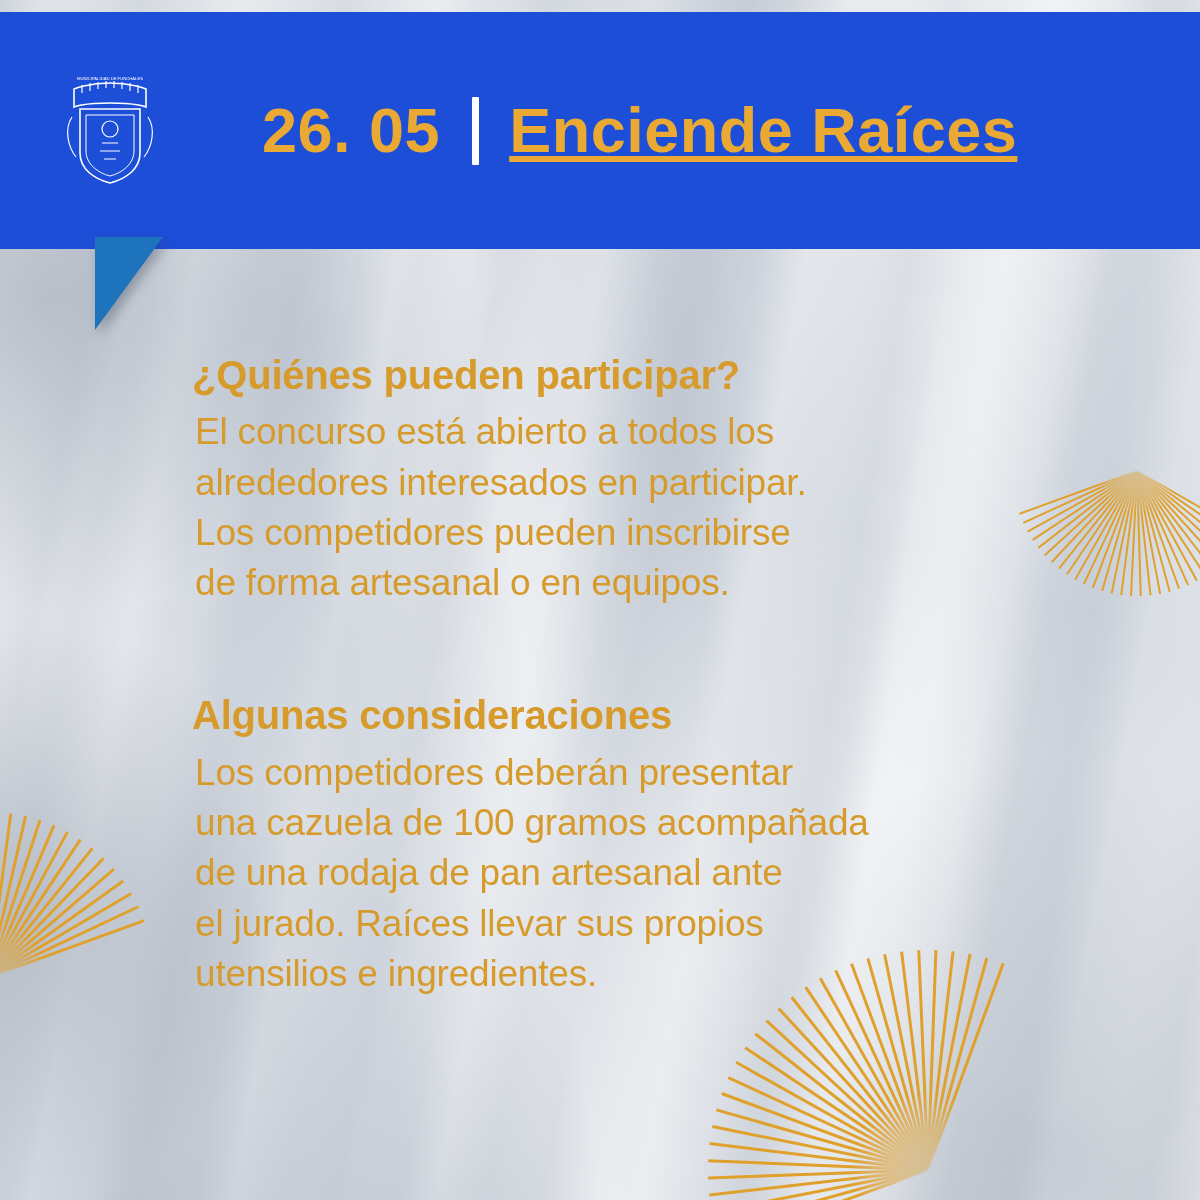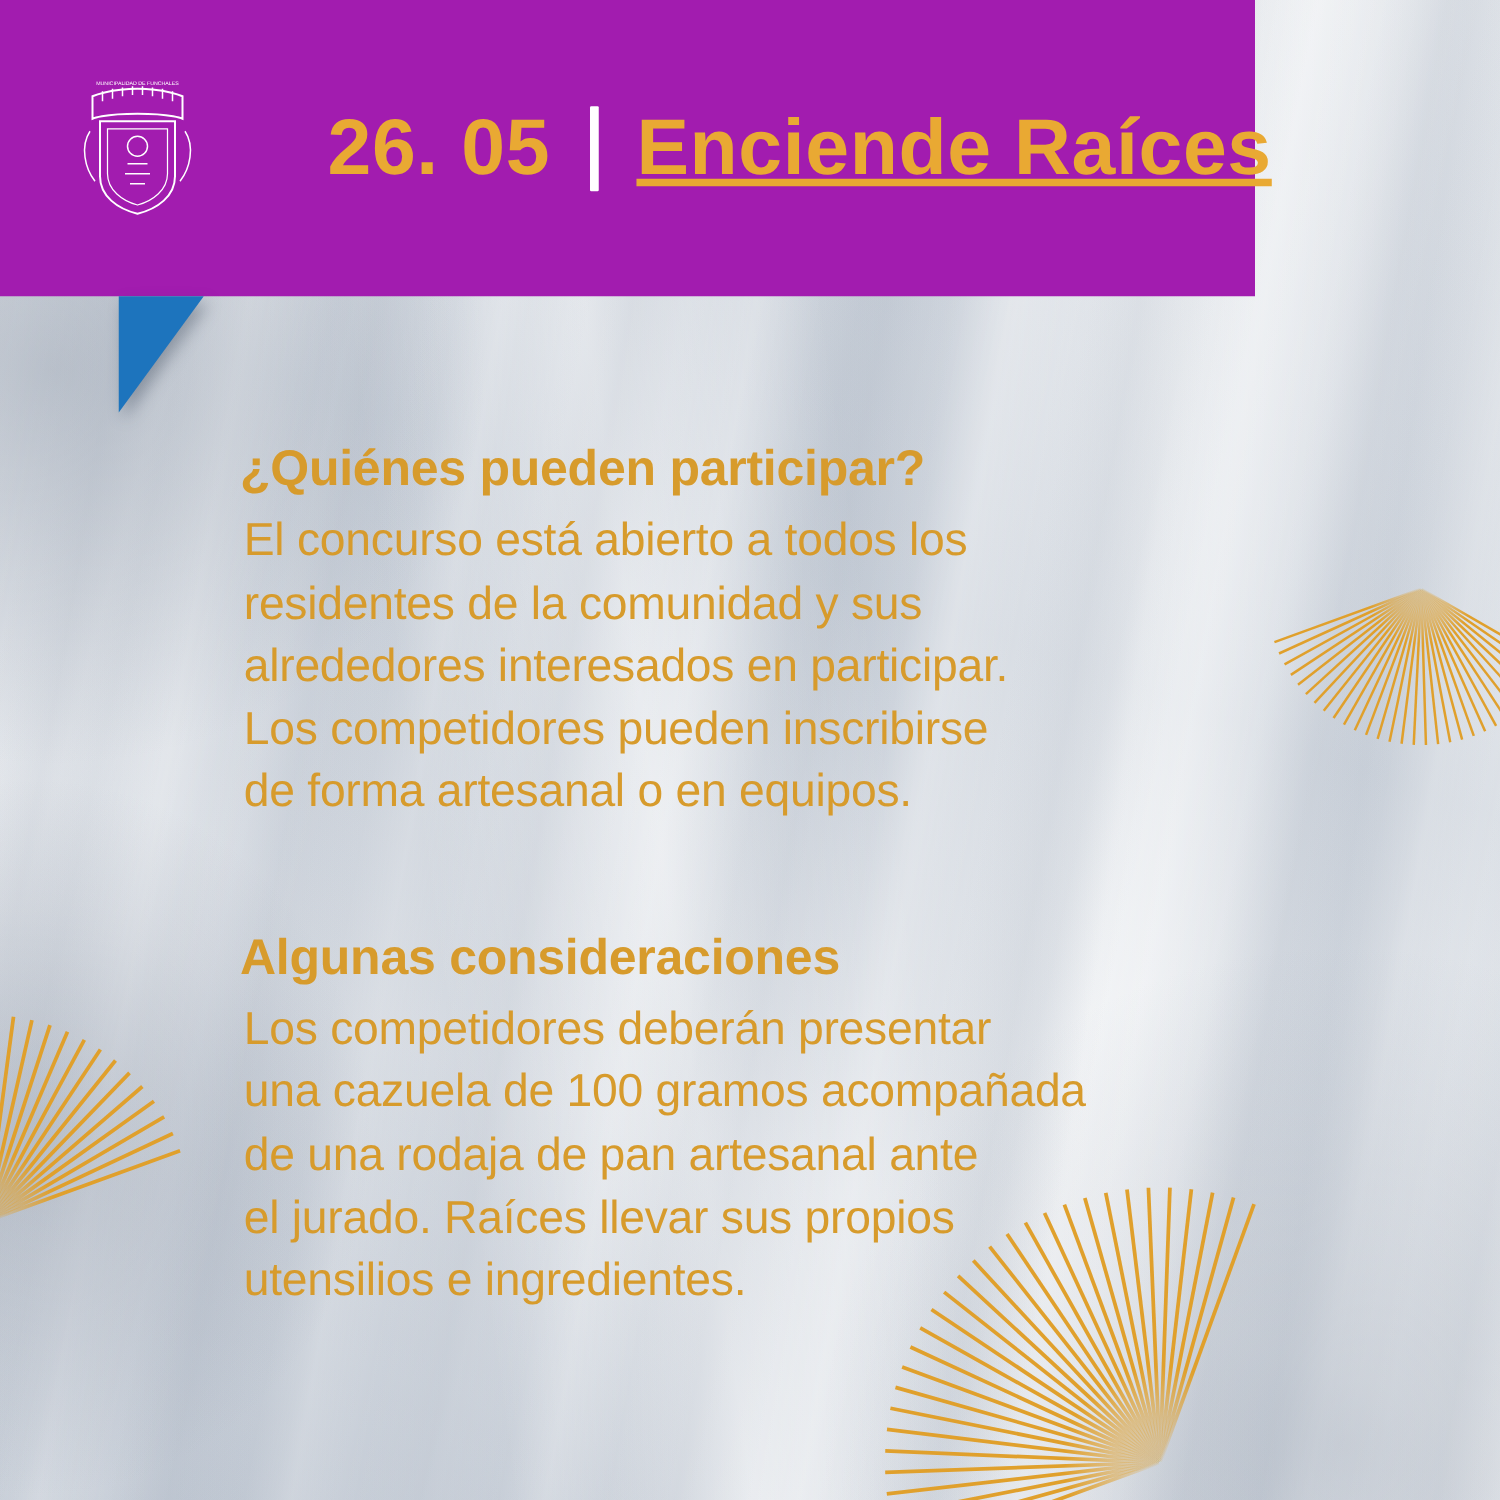--- a/index.html
+++ b/index.html
@@ -101,24 +101,24 @@
   .sun-bottom {
     right: 52px;
     bottom: -190px;
     width: 440px;
     height: 440px;
   }
 
   
   .header {
     position: absolute;
-    top: 0; left: 0;
-    width: 1004px;
+    top: 12px; left: 0;
+    width: 1200px;
     height: 237px;
-    background: #a21caf;
+    background: #1d4ed8;
     z-index: 5;
   }
   .header-tail {
     position: absolute;
     top: 237px;
     left: 95px;
     width: 0; height: 0;
     border-left: 68px solid #1d74bd;
     border-bottom: 93px solid transparent;
     z-index: 5;
@@ -318,21 +318,20 @@
     </div>
   </div>
   <div class="header-tail"></div>
 
   <div class="content">
 
     <div class="section">
       <h2 class="section-title">¿Quiénes pueden participar?</h2>
       <p class="section-body">
         <span>El concurso está abierto a todos los</span>
-        <span>residentes de la comunidad y sus</span>
         <span>alrededores interesados en participar.</span>
         <span>Los competidores pueden inscribirse</span>
         <span>de forma artesanal o en equipos.</span>
       </p>
     </div>
 
     <div class="section">
       <h2 class="section-title">Algunas consideraciones</h2>
       <p class="section-body">
         <span>Los competidores deberán presentar</span>

